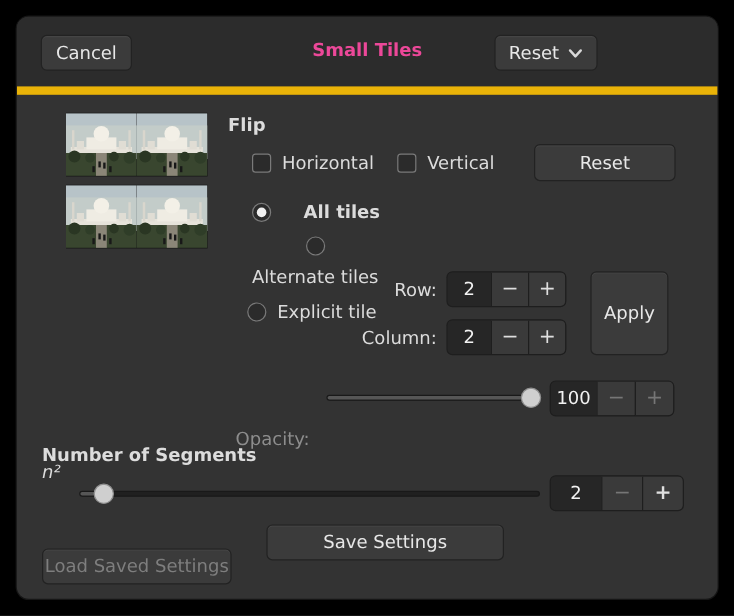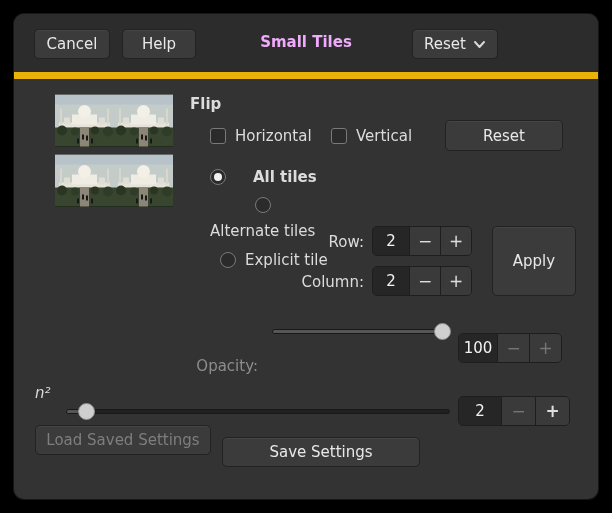--- a/index.html
+++ b/index.html
@@ -20,21 +20,21 @@
   }
   .btn{
     position:absolute;display:flex;align-items:center;justify-content:center;
     background:#3b3b3b;border:1px solid #222222;border-radius:5px;
     color:#e8e8e8;font-size:15px;cursor:default;box-sizing:border-box;
     box-shadow:inset 0 1px 0 rgba(255,255,255,0.05);
   }
   .btn.dim{color:#7e7e7e;}
   .title{
     position:absolute;left:50%;top:19px;transform:translateX(-50%);
-    color:#f0abfc;font-size:15px;font-weight:bold;white-space:nowrap;
+    color:#ec4899;font-size:15px;font-weight:bold;white-space:nowrap;
   }
   .label{color:#dcdcdc;font-size:15px;}
   .bold{font-weight:bold;}
   .dimtext{color:#8d8d8d;margin-top:33px;}
   .preview-row{
     position:absolute;left:41px;width:118px;height:53px;display:flex;
     overflow:hidden;background:#111;
   }
   .ctl-row{
     position:absolute;display:flex;align-items:center;gap:9px;
@@ -79,21 +79,20 @@
   .right{text-align:right;}
   .chev{margin-left:7px;display:inline-flex;align-items:center;}
 </style>
 </head>
 <body>
 
 <div class="dialog">
 
   <div class="titlebar">
     <div class="btn" style="left:20px;top:15px;width:76px;height:30px;">Cancel</div>
-    <div class="btn" style="left:108px;top:15px;width:74px;height:30px;">Help</div>
     <div class="title">Small Tiles</div>
     <div class="btn" style="left:398px;top:15px;width:86px;height:30px;">
       <span>Reset</span>
       <span class="chev">
         <svg width="13" height="9" viewBox="0 0 13 9">
             <polyline points="2,2 6.5,7 11,2" stroke="#d8d8d8" stroke-width="2" fill="none" stroke-linecap="round" stroke-linejoin="round"></polyline>
           </svg>
       </span>
     </div>
   </div>
@@ -200,21 +199,21 @@
   <div class="btn" style="left:431px;top:106px;width:118px;height:31px;">Reset</div>
 
   <div class="ctl-row" style="left:196px;top:154px;gap:27px;">
     <span class="radio sel"></span>
     <span class="bold">All tiles</span>
   </div>
   <div class="ctl-row" style="left:196px;top:183px;flex-direction:column;">
     <span class="radio"></span>
     <span>Alternate tiles</span>
   </div>
-  <div class="ctl-row" style="left:206px;top:237px;">
+  <div class="ctl-row" style="left:192px;top:237px;">
     <span class="radio"></span>
     <span>Explicit tile</span>
   </div>
 
   <div class="abs label right" style="left:280px;top:219px;width:70px;text-align:right;">Row:</div>
   <div class="spin" style="left:358px;top:212px;">
     <div class="val" style="width:36px;">2</div>
     <div class="sbtn" style="width:31px;">
       <span>−</span>
     </div>
@@ -227,49 +226,50 @@
   <div class="spin" style="left:358px;top:252px;">
     <div class="val" style="width:36px;">2</div>
     <div class="sbtn" style="width:31px;">
       <span>−</span>
     </div>
     <div class="sbtn" style="width:31px;">
       <span>+</span>
     </div>
   </div>
 
-  <div class="btn" style="left:478px;top:212px;width:84px;height:70px;">Apply</div>
+  <div class="btn" style="left:478px;top:212px;width:65px;height:70px;">Apply</div>
 
   <div class="abs label dimtext right" style="left:144px;top:310px;width:100px;">Opacity:</div>
   <div class="track" style="left:258px;top:315px;width:178px;">
     <div class="fill" style="width:170px;"></div>
     <div class="handle" style="left:161px;"></div>
   </div>
-  <div class="spin" style="left:444px;top:303px;margin-top:16px;">
+  <div class="spin" style="left:444px;top:303px;">
     <div class="val" style="width:38px;">100</div>
     <div class="sbtn dim" style="width:32px;">
       <span>−</span>
     </div>
     <div class="sbtn dim" style="width:32px;">
       <span>+</span>
     </div>
   </div>
 
+  <div class="abs label bold" style="left:21px;top:356px;">Number of Segments</div>
 
   <div class="abs label" style="left:21px;top:370px;font-style:italic;">n²</div>
   <div class="track" style="left:52px;top:395px;width:384px;">
     <div class="fill" style="width:22px;"></div>
     <div class="handle" style="left:11px;"></div>
   </div>
   <div class="spin" style="left:444px;top:382px;">
     <div class="val" style="width:42px;">2</div>
     <div class="sbtn dim" style="width:34px;">
       <span>−</span>
     </div>
     <div class="sbtn" style="width:34px;font-weight:bold;">
       <span>+</span>
     </div>
   </div>
 
-  <div class="btn dim" style="left:21px;top:411px;width:176px;height:30px;text-align:center;">Load Saved Settings</div>
+  <div class="btn dim" style="left:21px;top:443px;width:158px;height:30px;text-align:center;">Load Saved Settings</div>
   <div class="btn" style="left:208px;top:423px;width:198px;height:30px;">Save Settings</div>
 
 </div>
 
 </body></html>

